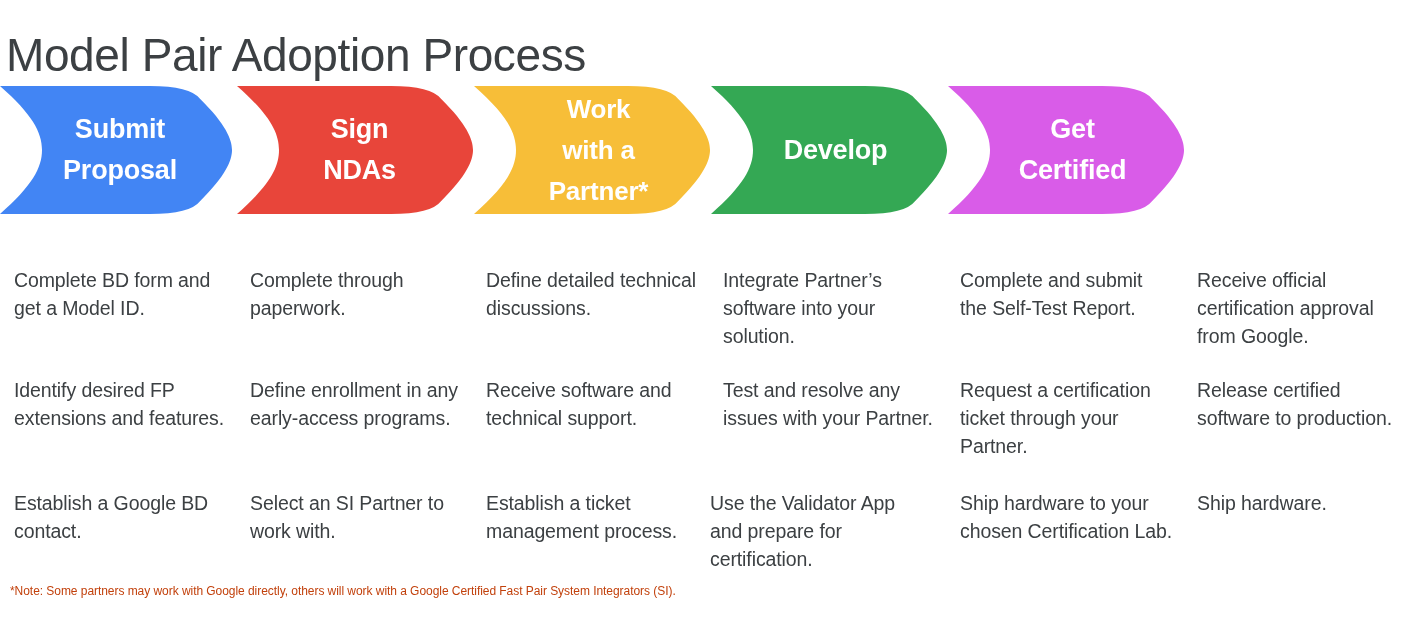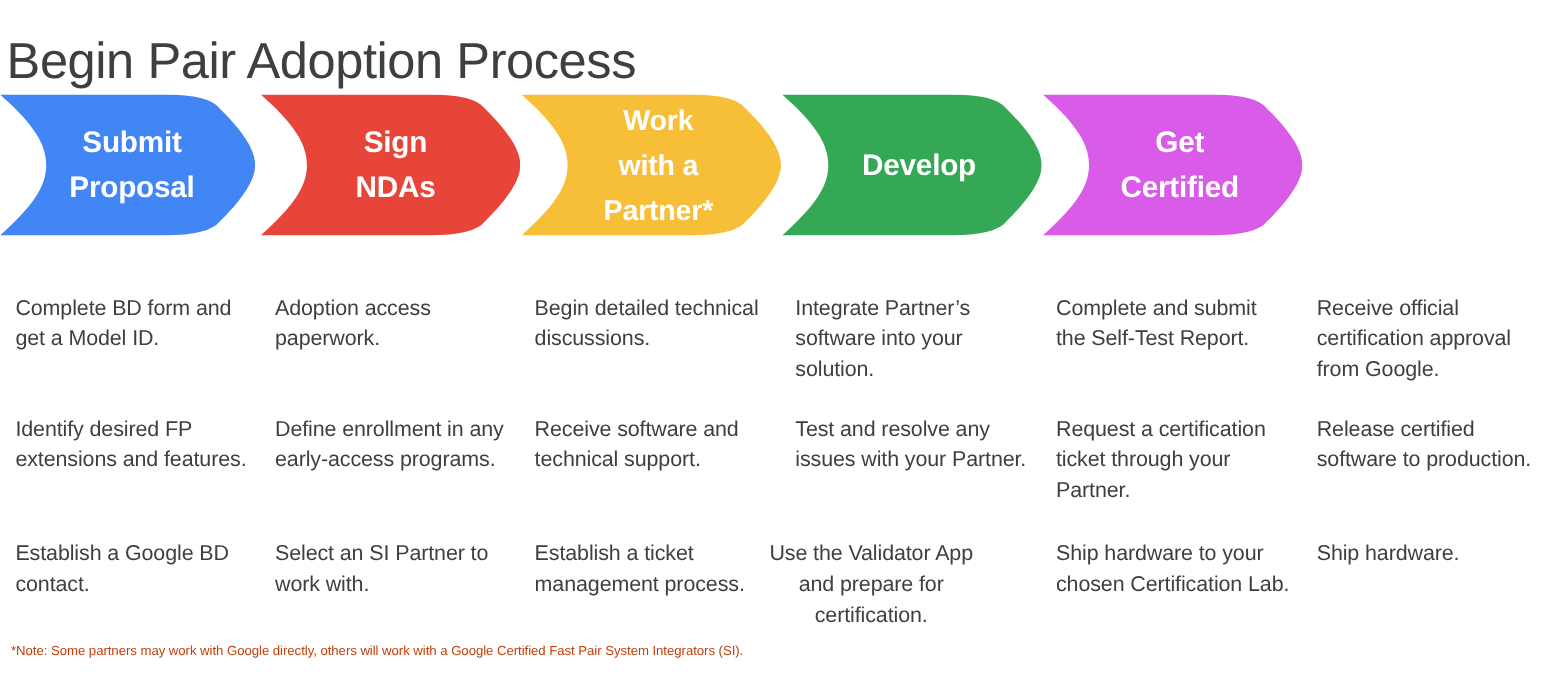--- a/index.html
+++ b/index.html
@@ -105,21 +105,21 @@
     line-height: 26px;
     color: #c2410c;
     letter-spacing: -0.05px;
   }
 </style>
 </head>
 <body>
 
 <div id="page">
 
-  <h1 id="page-title">Begin Pair Adoption Process</h1>
+  <h1 id="page-title">Model Pair Adoption Process</h1>
 
   <div id="arrow-band">
       <div class="arrow" style="left: 0px; width: 232px;">
         <svg width="232" height="128" viewBox="0 0 232 128">
           <path d="M 0,0 L 150,0 Q 190,0 200,12.8 C 226,38.4 232,53.76 232,64 C 232,74.24 226,89.6 200,115.2 Q 190,128 150,128 L 0,128 C 32,99.84 42,81.92 42,64 C 42,46.08 32,28.16 0,0 Z" fill="#4285F4"></path>
         </svg>
         <div class="arrow-label" style="left: 30px; width: 180px;">Submit
 Proposal</div>
       </div>
       <div class="arrow" style="left: 237px; width: 236px;">
@@ -148,39 +148,39 @@
           <path d="M 0,0 L 154,0 Q 194,0 204,12.8 C 230,38.4 236,53.76 236,64 C 236,74.24 230,89.6 204,115.2 Q 194,128 154,128 L 0,128 C 32,99.84 42,81.92 42,64 C 42,46.08 32,28.16 0,0 Z" fill="#D95CE8"></path>
         </svg>
         <div class="arrow-label" style="left: 32px; width: 185px;">Get
 Certified</div>
       </div>
     </div>
 
   <div id="body-grid">
       <div class="body-row" style="position: absolute; left: 0px; top: 0px; height: 100px;">
         <div class="body-cell" style="left: 14px; width: 218px;">Complete BD form and get a Model ID.</div>
-        <div class="body-cell" style="left: 250px; width: 214px;">Adoption access paperwork.</div>
-        <div class="body-cell" style="left: 486px; width: 216px;">Begin detailed technical discussions.</div>
+        <div class="body-cell" style="left: 250px; width: 214px;">Complete through paperwork.</div>
+        <div class="body-cell" style="left: 486px; width: 216px;">Define detailed technical discussions.</div>
         <div class="body-cell" style="left: 723px; width: 210px;">Integrate Partner’s software into your solution.</div>
         <div class="body-cell" style="left: 960px; width: 214px;">Complete and submit the Self-Test Report.</div>
         <div class="body-cell" style="left: 1197px; width: 212px;">Receive official certification approval from Google.</div>
       </div>
       <div class="body-row" style="position: absolute; left: 0px; top: 110px; height: 100px;">
         <div class="body-cell" style="left: 14px; width: 218px;">Identify desired FP extensions and features.</div>
         <div class="body-cell" style="left: 250px; width: 214px;">Define enrollment in any early-access programs.</div>
         <div class="body-cell" style="left: 486px; width: 216px;">Receive software and technical support.</div>
         <div class="body-cell" style="left: 723px; width: 210px;">Test and resolve any issues with your Partner.</div>
         <div class="body-cell" style="left: 960px; width: 214px;">Request a certification ticket through your Partner.</div>
         <div class="body-cell" style="left: 1197px; width: 212px;">Release certified software to production.</div>
       </div>
       <div class="body-row" style="position: absolute; left: 0px; top: 223px; height: 100px;">
         <div class="body-cell" style="left: 14px; width: 218px;">Establish a Google BD contact.</div>
         <div class="body-cell" style="left: 250px; width: 214px;">Select an SI Partner to work with.</div>
         <div class="body-cell" style="left: 486px; width: 216px;">Establish a ticket management process.</div>
-        <div class="body-cell" style="left: 687px; width: 210px; text-align: center;">Use the Validator App and prepare for certification.</div>
+        <div class="body-cell" style="left: 710px; width: 210px;">Use the Validator App and prepare for certification.</div>
         <div class="body-cell" style="left: 960px; width: 214px;">Ship hardware to your chosen Certification Lab.</div>
         <div class="body-cell" style="left: 1197px; width: 212px;">Ship hardware.</div>
       </div>
     </div>
 
   <div id="footnote">*Note: Some partners may work with Google directly, others will work with a Google Certified Fast Pair System Integrators (SI).</div>
 
 </div>
 
 </body></html>

